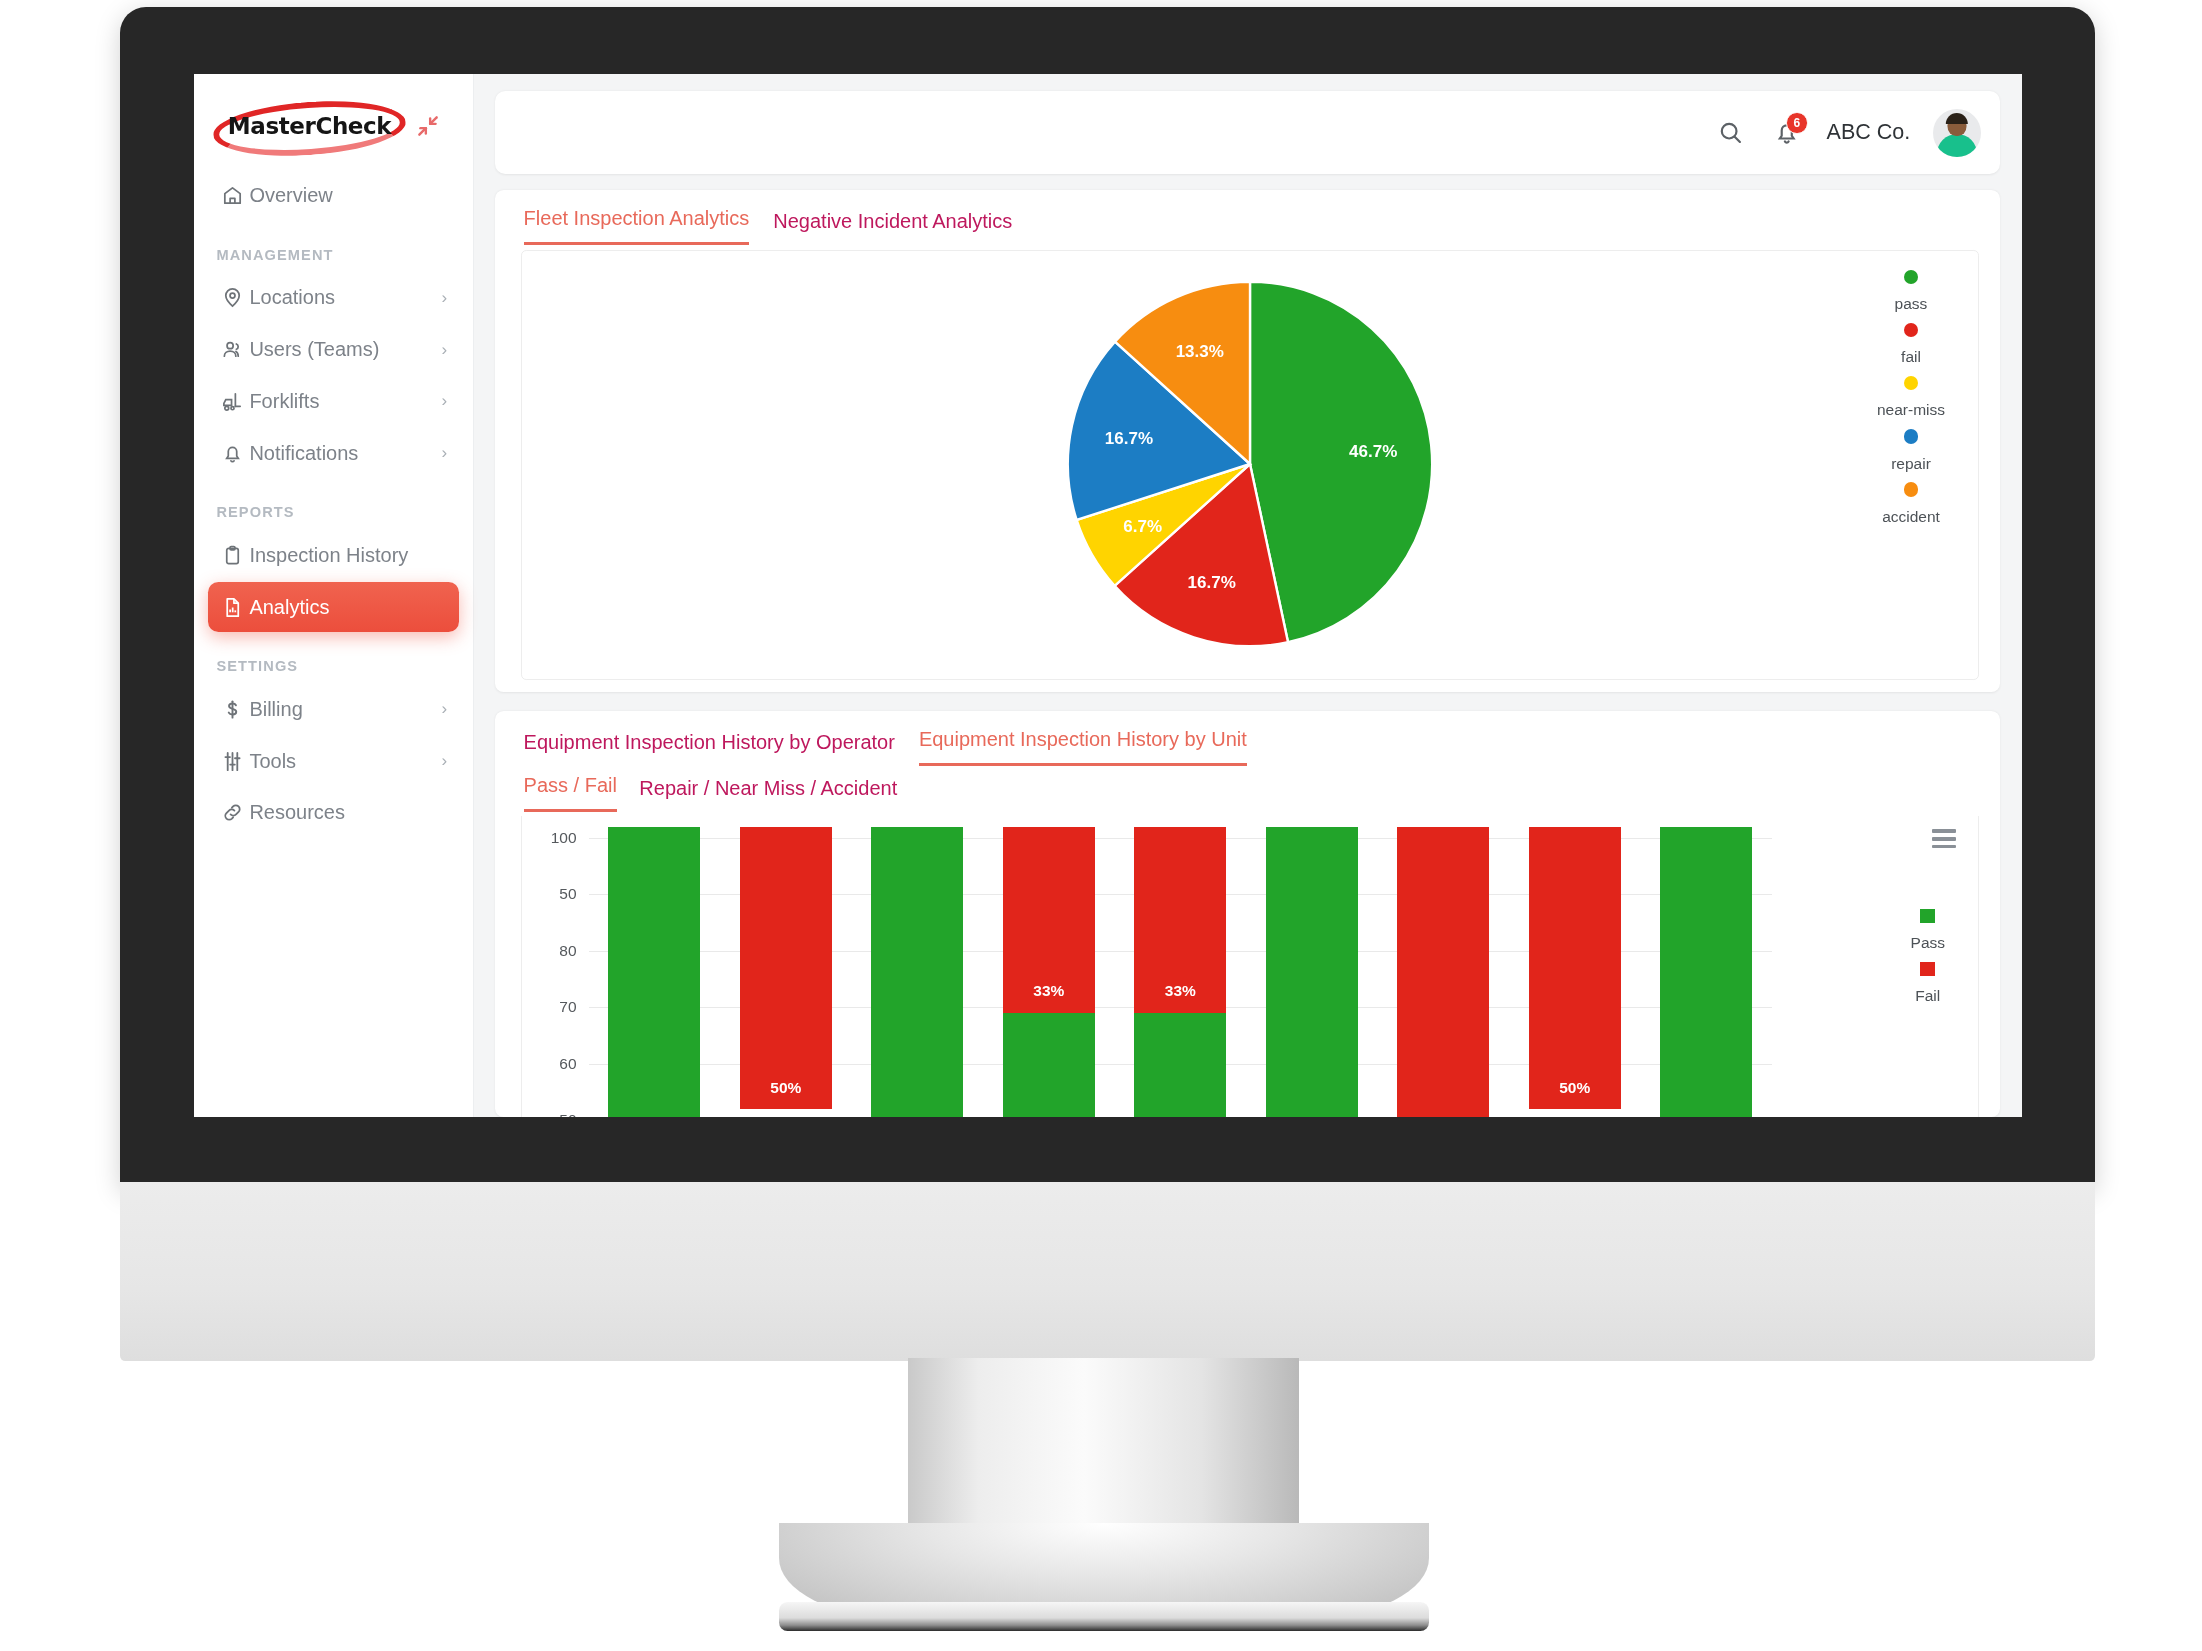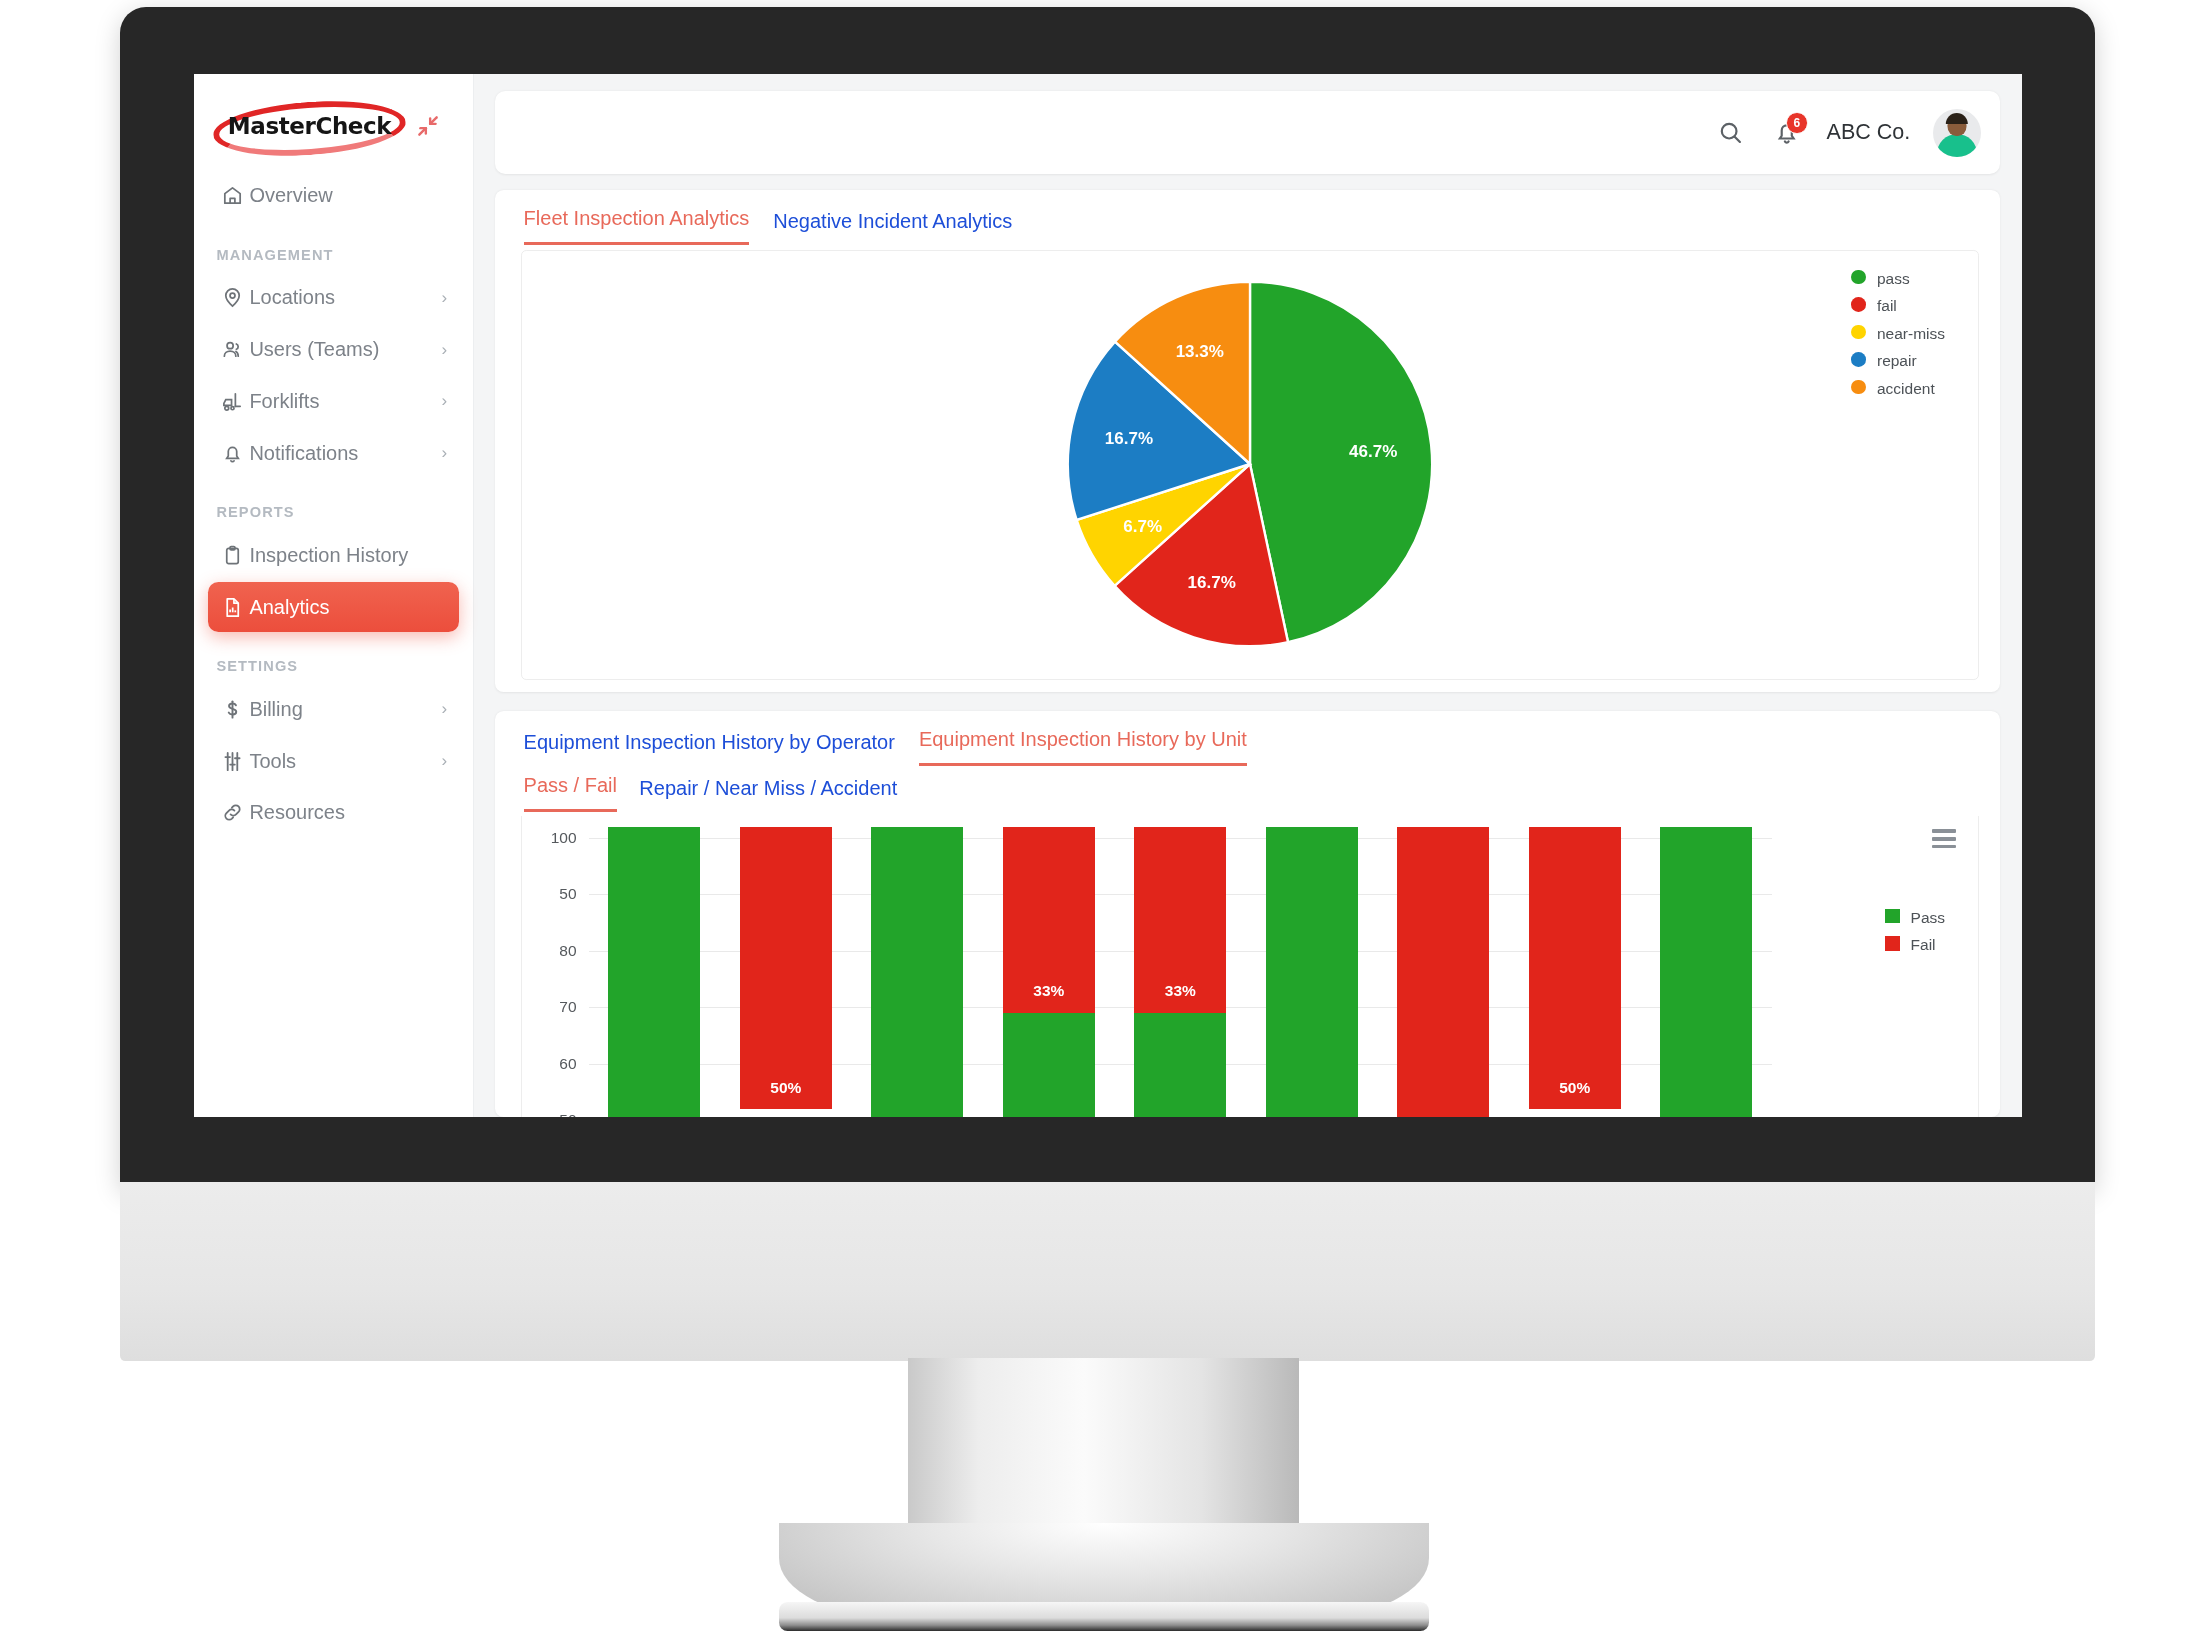--- a/index.html
+++ b/index.html
@@ -117,29 +117,29 @@
   #avatar .head { position:absolute; left:50%; top:6.9px; transform:translateX(-50%); width:19px; height:20.6px; border-radius:50% 50% 45% 45%; background:#8a5c3b; }
   #avatar .hair { position:absolute; left:50%; top:4.3px; transform:translateX(-50%); width:22.4px; height:11.2px; border-radius:11.2px 11.2px 0 0; background:#2a2118; }
   #avatar .body { position:absolute; left:50%; bottom:0; transform:translateX(-50%); width:40px; height:22.4px; border-radius:20px 20px 0 0; background:#18c08c; }
 
   
   #card-pie {
     margin: 15.5px 22.4px 0 20.6px; background:#fff; border-radius:8.6px;
     box-shadow: 0 0.9px 2.6px rgba(0,0,0,0.07); padding: 0 0 12px 0;
   }
   .tabbar { display:flex; align-items:flex-end; gap: 24px; padding: 17px 0 0 29px; }
-  .tab { font-size: 20px; color:#1d4ed8; padding-bottom: 12px; cursor:pointer; white-space:nowrap; }
+  .tab { font-size: 20px; color:#be185d; padding-bottom: 12px; cursor:pointer; white-space:nowrap; }
   .tab.active { color:#e8695a; border-bottom: 3.4px solid #e8695a; }
   #pie-panel {
     margin: 5.2px 20.6px 0 26px; border:0.9px solid #ededed; border-radius:5.2px;
     height: 430px; position:relative; background:#fff;
   }
   #pie-svg { position:absolute; left:50%; top:15.5px; transform:translateX(-50%); }
   #pie-legend { position:absolute; right: 33px; top: 19px; }
-  .lg-row { display:flex; align-items:flex-start; gap:11px; margin-bottom: 9.5px; }
+  .lg-row { display:flex; align-items:center; gap:11px; margin-bottom: 9.5px; flex-direction: column; }
   .lg-dot { width:14.6px; height:14.6px; border-radius:50%; flex:0 0 14.6px; }
   .lg-txt { font-size:15.5px; color:#4d5257; }
 
   
   #card-bars {
     margin: 19px 22.4px 0 20.6px; background:#fff; border-radius:8.6px;
     box-shadow: 0 0.9px 2.6px rgba(0,0,0,0.07); flex:1; overflow:hidden;
   }
   #bars-panel {
     margin: 3.4px 20.6px 0 26px; border:0.9px solid #ededed; border-top:none; border-radius:0 0 5.2px 5.2px;

